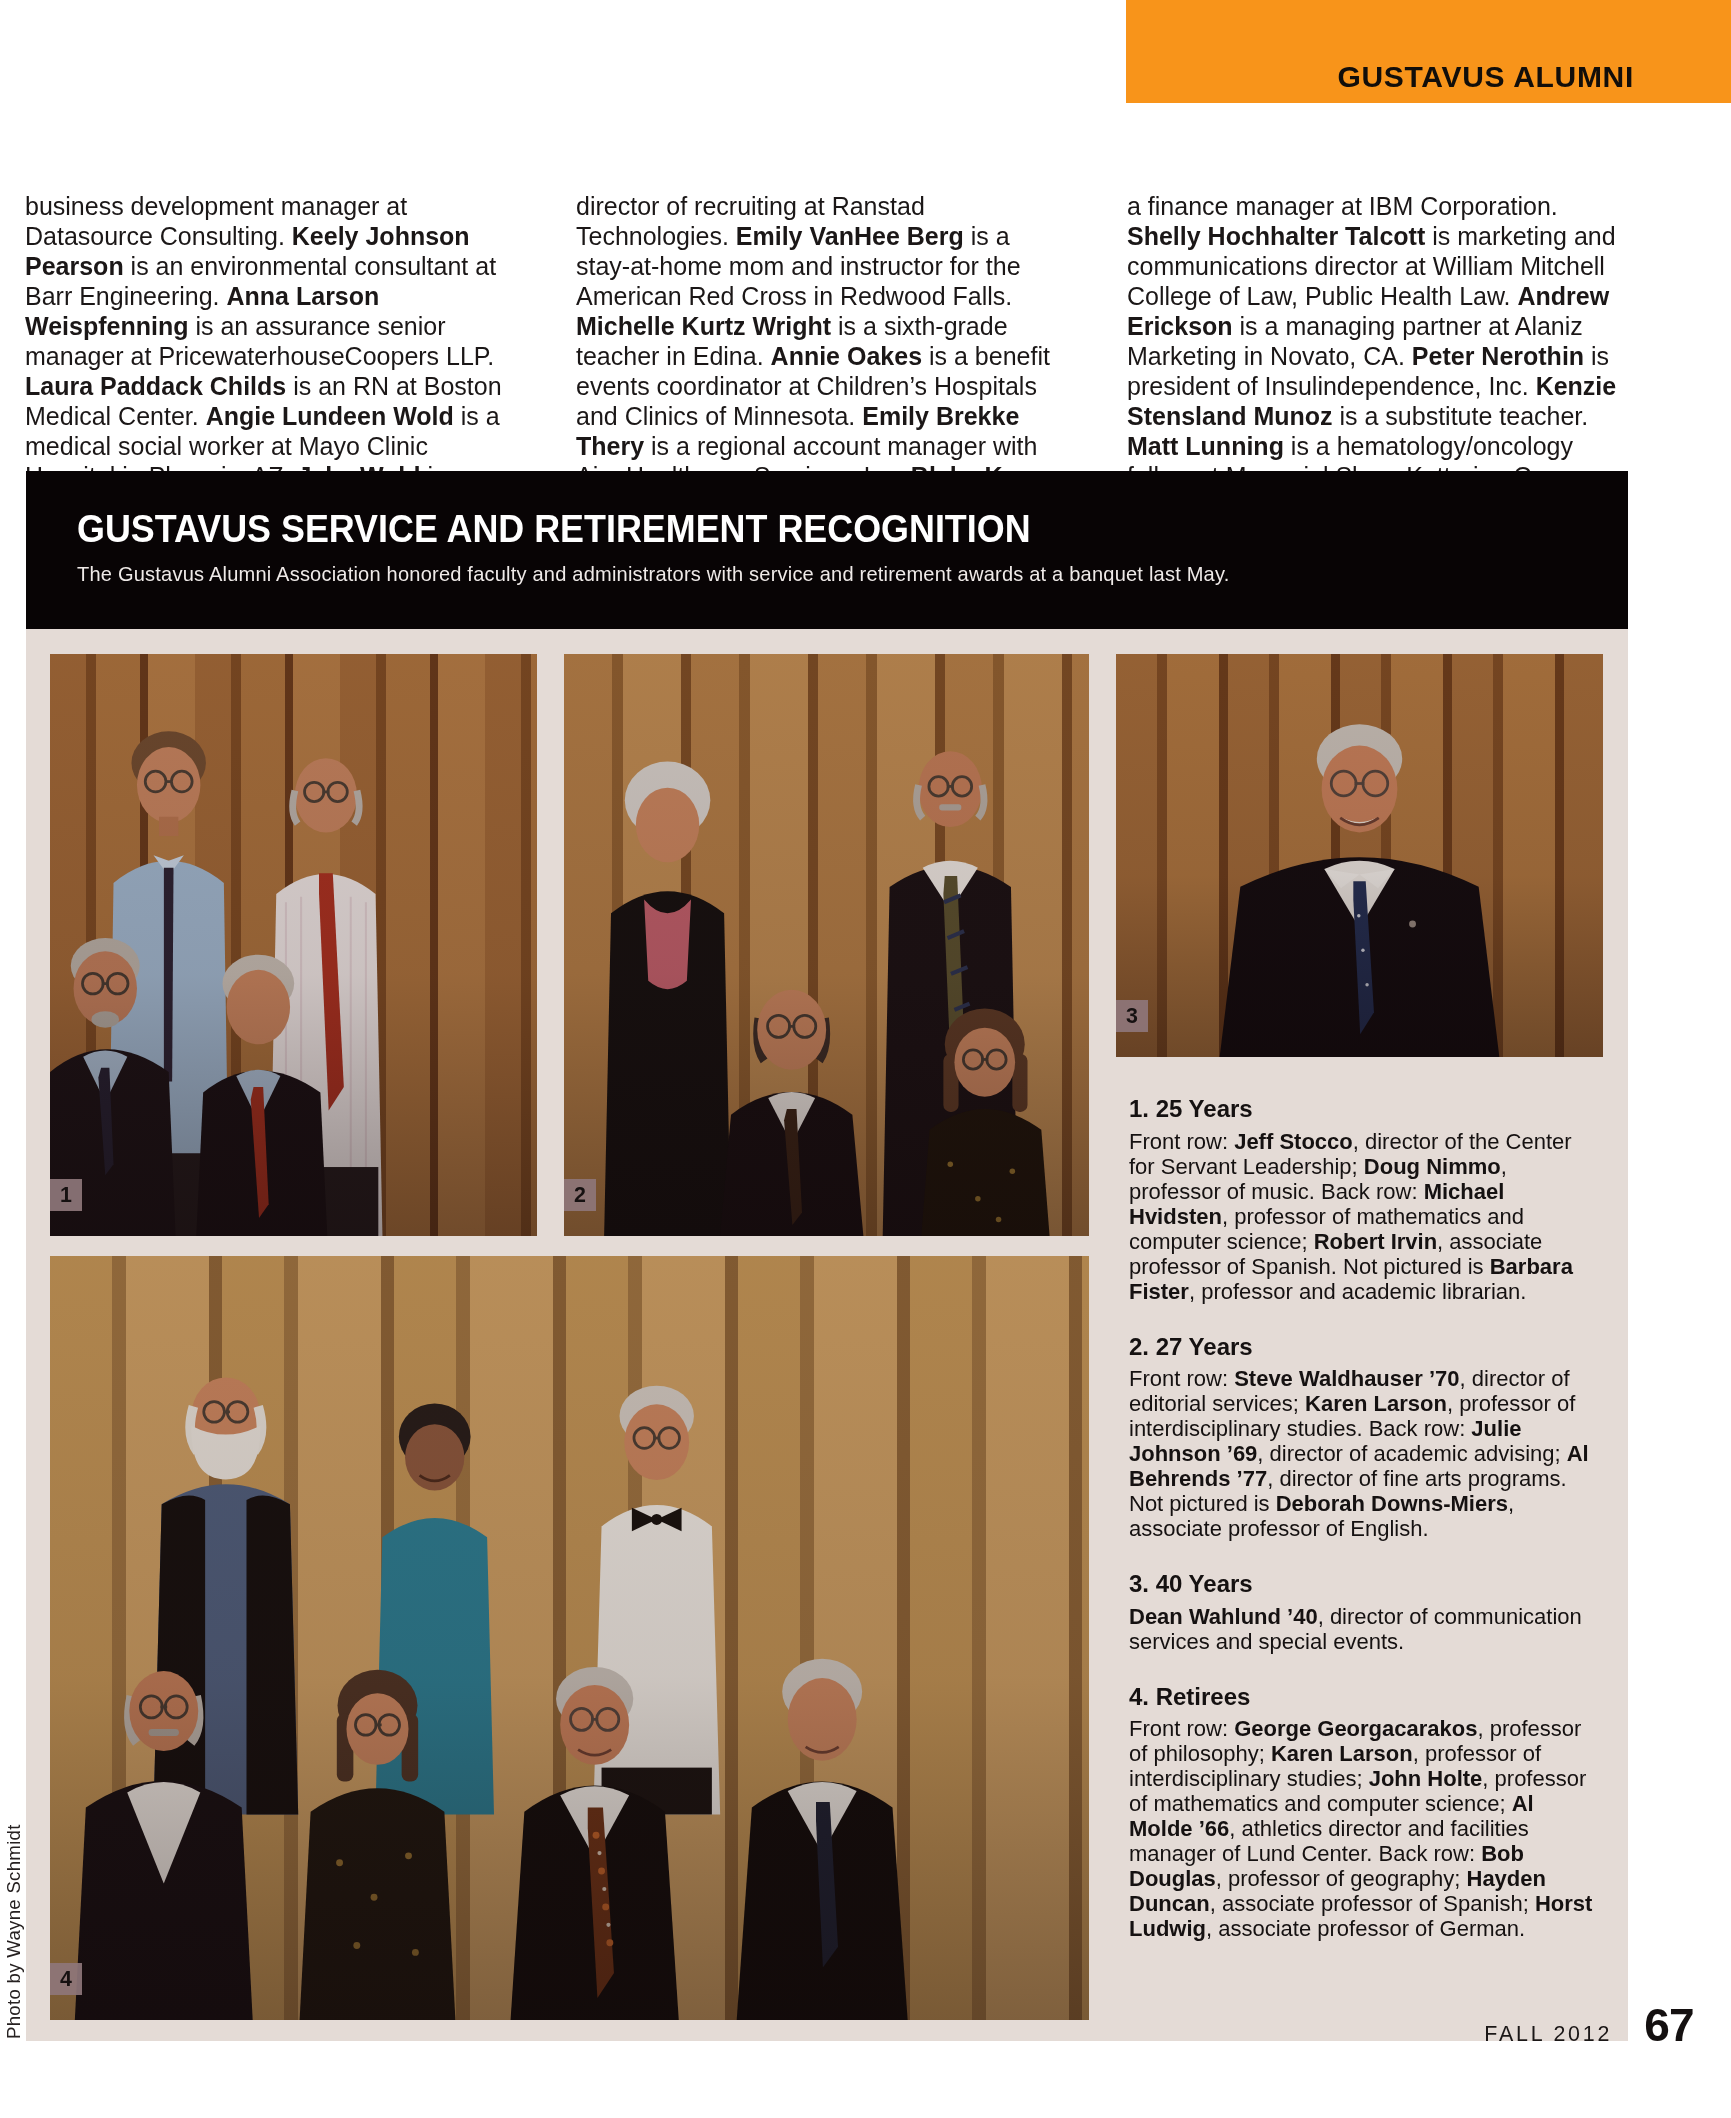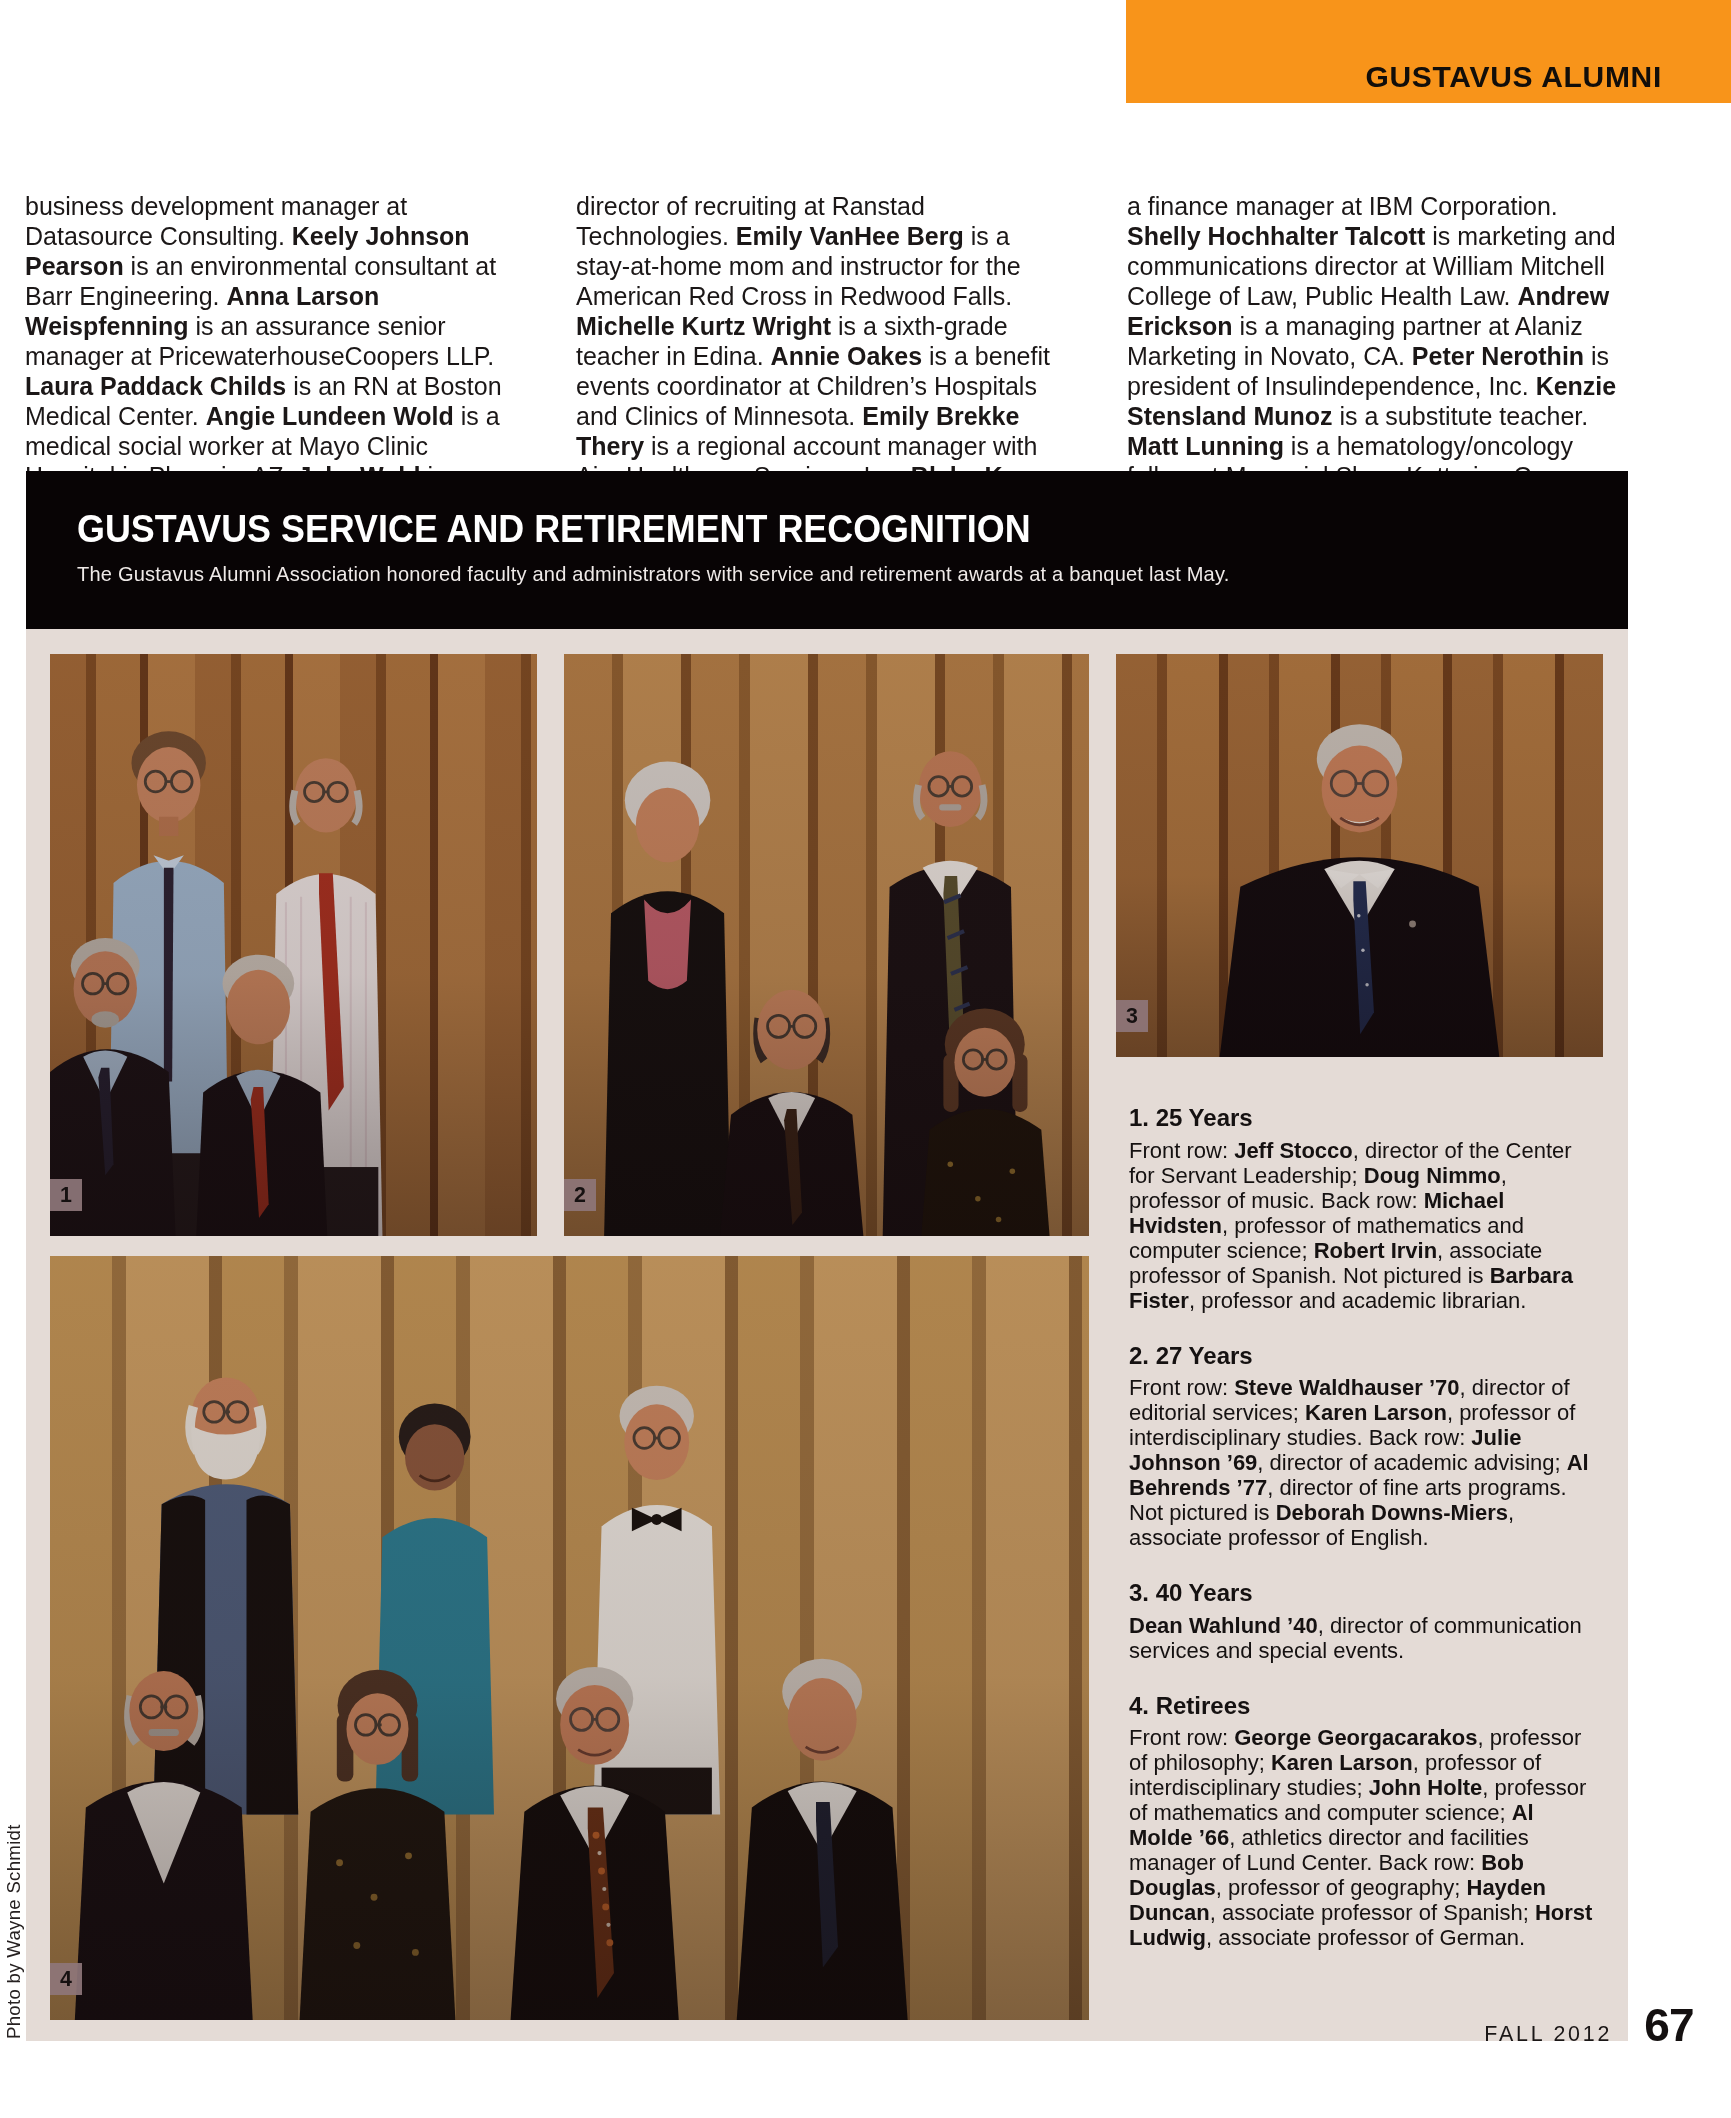--- a/index.html
+++ b/index.html
@@ -6,21 +6,21 @@
   .page{
     position:relative;width:1731px;height:2119px;background:#ffffff;
     font-family:"Liberation Sans", sans-serif;color:#1b1717;overflow:hidden;
   }
   b{font-weight:700;}
 
   
   .tag-bar{
     position:absolute;left:1126px;top:0;width:605px;height:103px;
     background:#F8941A;display:flex;justify-content:flex-end;align-items:flex-end;
-    padding:0 69px 9px 0;box-sizing:border-box;
+    padding:0 97px 9px 0;box-sizing:border-box;
   }
   .tag-bar .tag{font-size:30px;font-weight:700;letter-spacing:0.7px;color:#120e0a;}
 
   
   .col{
     position:absolute;top:147px;width:491px;
     font-size:25px;line-height:30px;color:#1b1717;margin-top:44px;
   }
   #col1{left:25px;} #col2{left:576px;} #col3{left:1127px;}
 
@@ -58,21 +58,21 @@
   #photo2{left:564px;top:654px;width:525px;height:582px;
     background:repeating-linear-gradient(90deg,#B07C46 0 48px,#8D5E30 48px 59px,#BC8A52 59px 117px,#7A4C25 117px 127px);}
   #photo3{left:1116px;top:654px;width:487px;height:403px;
     background:repeating-linear-gradient(90deg,#A06A39 0 41px,#7C4B24 41px 51px,#AD7640 51px 103px,#6B3D1C 103px 112px);}
   #photo4{left:50px;top:1256px;width:1039px;height:764px;
     background:repeating-linear-gradient(90deg,#BE9255 0 62px,#9A7140 62px 76px,#C89C62 76px 159px,#8A6236 159px 172px);}
 
   
   .captions{position:absolute;left:1129px;top:1091px;width:474px;color:#151111;}
   .cap-head{font-size:24px;font-weight:700;margin:29px 0 5.5px 0;}
-  .cap-block:first-child .cap-head{margin-top:13px;}
+  .cap-block:first-child .cap-head{margin-top:4px;}
   .cap-body{font-size:22px;line-height:25px;margin:0;}
 
   
   .credit{
     position:absolute;left:2.8px;top:2039px;transform:rotate(-90deg);transform-origin:0 0;
     font-size:18.6px;letter-spacing:0.3px;color:#262121;white-space:nowrap;
   }
 
   
   .footer{position:absolute;top:1998px;right:37px;display:flex;align-items:baseline;gap:32px;}

